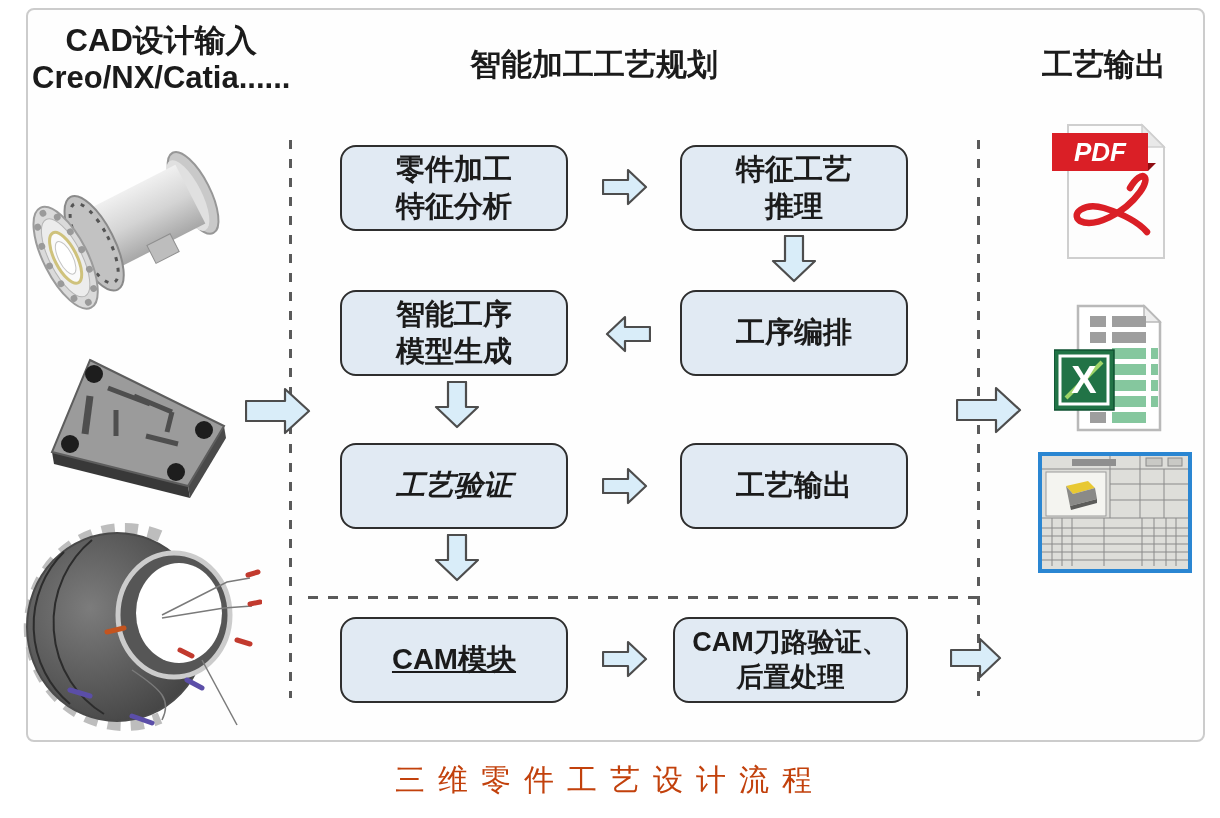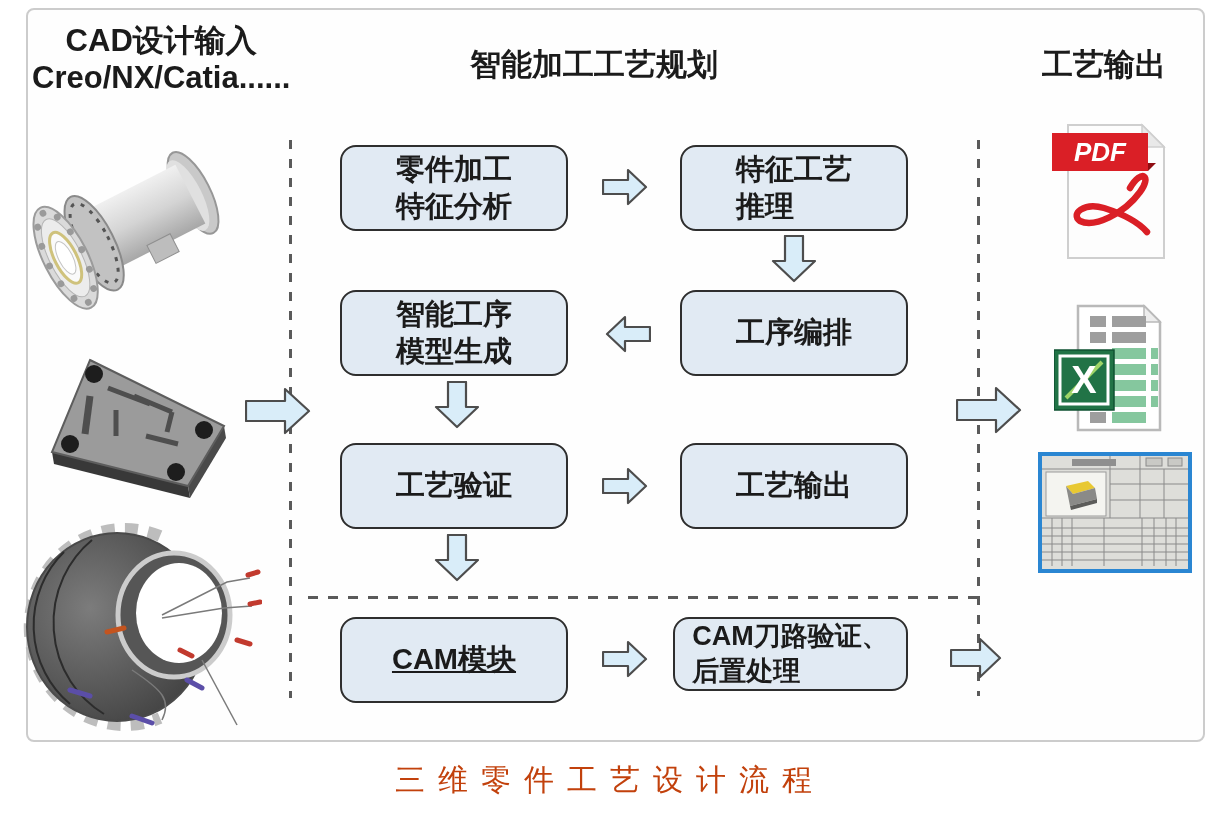--- a/index.html
+++ b/index.html
@@ -15,21 +15,21 @@
   .h-title { position:absolute; font-weight:bold; font-size:31px; z-index:4; }
   .h-title .line { line-height:37px;text-align:center; }
   .title-center { left:594px; top:44px; transform:translateX(-50%); white-space:nowrap; }
   .title-right  { left:1042px; top:44px; white-space:nowrap; }
   .title-left   { left:32px; top:22px; }
 
   .flow-box {
     position:absolute; background:var(--box-fill,#e1eaf3);
     border:2.5px solid var(--box-border,#2e2e2e); border-radius:16px;
     display:flex; align-items:center; justify-content:center;
-    font-weight:bold; font-size:29px; line-height:1.28;
+    text-align:center; font-weight:bold; font-size:29px; line-height:1.28;
     white-space:pre-line; z-index:3; box-sizing:border-box;
   }
   .dash-v {
     position:absolute; width:3px; z-index:1;
     background:repeating-linear-gradient(to bottom, var(--dash-color,#5a5a5a) 0 9px, transparent 9px 19px);
   }
   .dash-h {
     position:absolute; height:3px; z-index:1;
     background:repeating-linear-gradient(to right, var(--dash-color,#5a5a5a) 0 10px, transparent 10px 20px);
   }
@@ -67,24 +67,24 @@
   <div class="dash-v" style="left:977px; top:140px; height:556px;"></div>
   <div class="dash-h" style="left:308px; top:596px; width:669px;"></div>
 
   <div class="flow-box" style="left:340px; top:145px; width:228px; height:86px;">零件加工
 特征分析</div>
   <div class="flow-box" style="left:680px; top:145px; width:228px; height:86px;">特征工艺
 推理</div>
   <div class="flow-box" style="left:340px; top:290px; width:228px; height:86px;">智能工序
 模型生成</div>
   <div class="flow-box" style="left:680px; top:290px; width:228px; height:86px;">工序编排</div>
-  <div class="flow-box" style="left:340px; top:443px; width:228px; height:86px;">工艺验证</div>
+  <div class="flow-box" style="left:340px; top:443px; width:228px; height:86px;font-style:italic;">工艺验证</div>
   <div class="flow-box" style="left:680px; top:443px; width:228px; height:86px;">工艺输出</div>
   <div class="flow-box" style="left:340px; top:617px; width:228px; height:86px;text-decoration:underline;">CAM模块</div>
-  <div class="flow-box" style="left:673px; top:617px; width:235px; height:74px; font-size:27px;">CAM刀路验证、
+  <div class="flow-box" style="left:673px; top:617px; width:235px; height:86px; font-size:27px;">CAM刀路验证、
 后置处理</div>
 
   <svg class="arr" style="left:602px; top:167px;" width="46" height="40" viewBox="0 0 46 40">
     <polygon points="1,13 26,13 26,3 44,20 26,37 26,27 1,27"></polygon>
   </svg>
   <svg class="arr" style="left:605px; top:314px;" width="46" height="40" viewBox="0 0 46 40">
     <polygon points="45,13 20,13 20,3 2,20 20,37 20,27 45,27"></polygon>
   </svg>
   <svg class="arr" style="left:602px; top:466px;" width="46" height="40" viewBox="0 0 46 40">
     <polygon points="1,13 26,13 26,3 44,20 26,37 26,27 1,27"></polygon>

